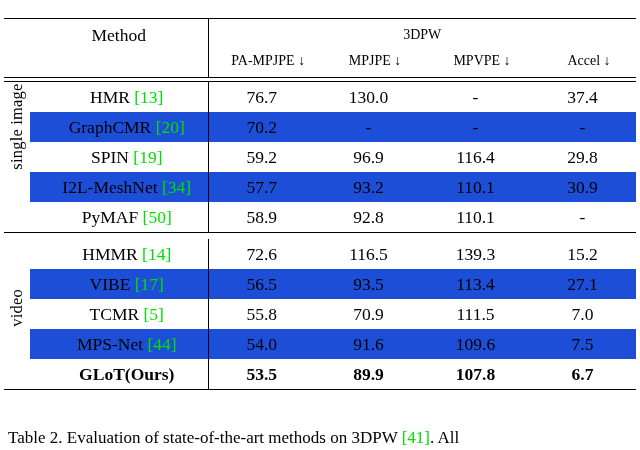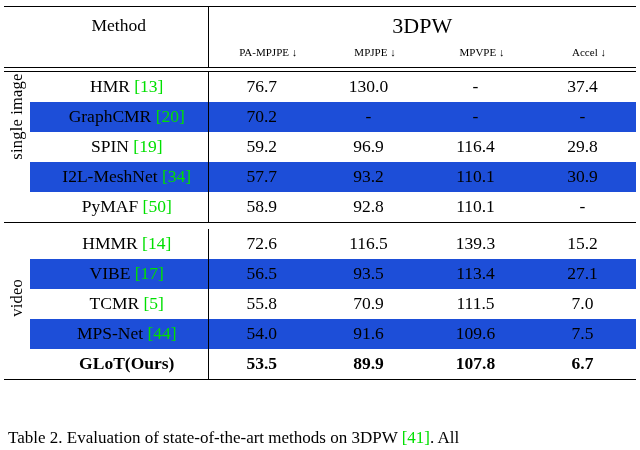--- a/index.html
+++ b/index.html
@@ -18,21 +18,21 @@
     position: relative;
     width: 640px;
     height: 450px;
     box-sizing: border-box;
     padding: 6px 4px 0 4px;
   }
 
   table.results {
     border-collapse: collapse;
     width: 632px;
-    margin: 0 auto;
+    margin: 12px auto;
     table-layout: fixed;
   }
 
   
   .rule-top td, .rule-bot td {
     padding: 0;
     height: 0;
   }
   .hline {
     border-top: 1.6px solid #000;
@@ -93,29 +93,29 @@
 
   .zebra {
     background: #1d4ed8;
   }
 
   .hdr-row td, .hdr-row th {
     padding: 7px 0 8px 0;
   }
   .subhdr-row td {
     padding: 2px 0 8px 13px;
-    font-size: 11px;
+    font-size: 14px;
   }
 
   .data-row td {
     height: 30px;
   }
 
   .dpw-label {
-    font-size: 22px;
+    font-size: 14px;
   }
 
   .caption {
     position: absolute;
     left: 8px;
     right: 7px;
     bottom: 2px;
     font-size: 17px;
     line-height: 1.15;
     text-align: left;

